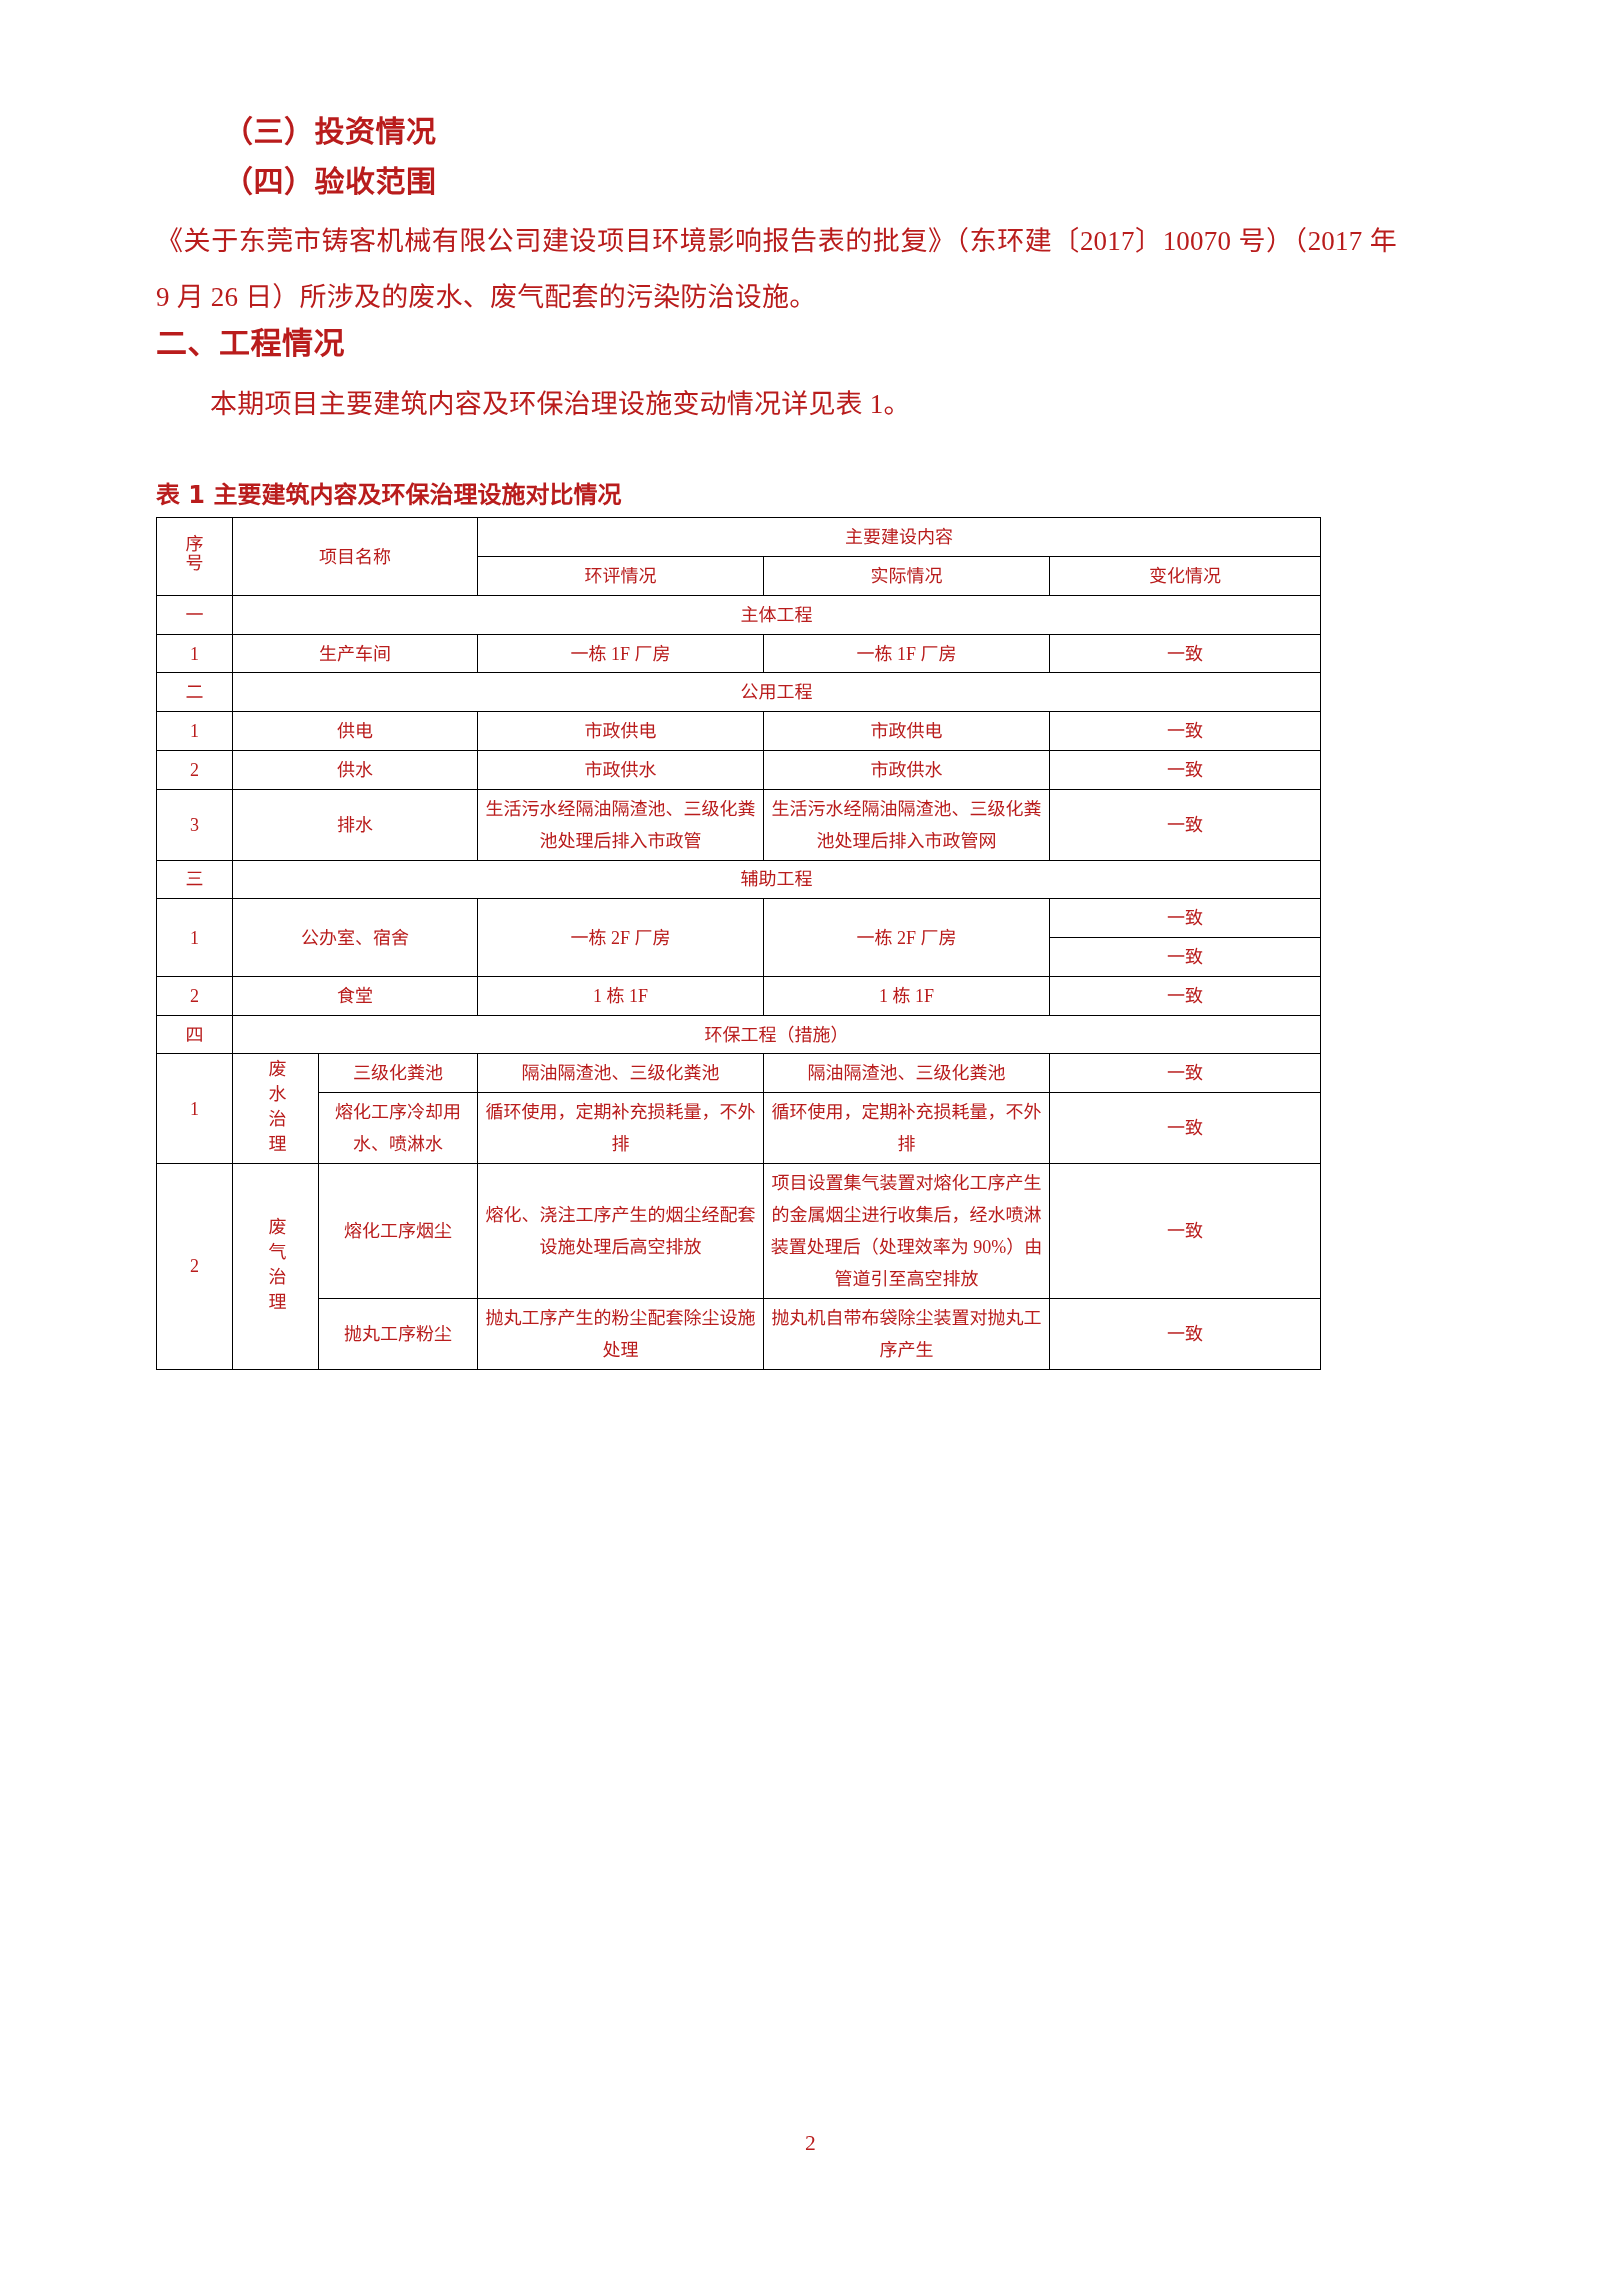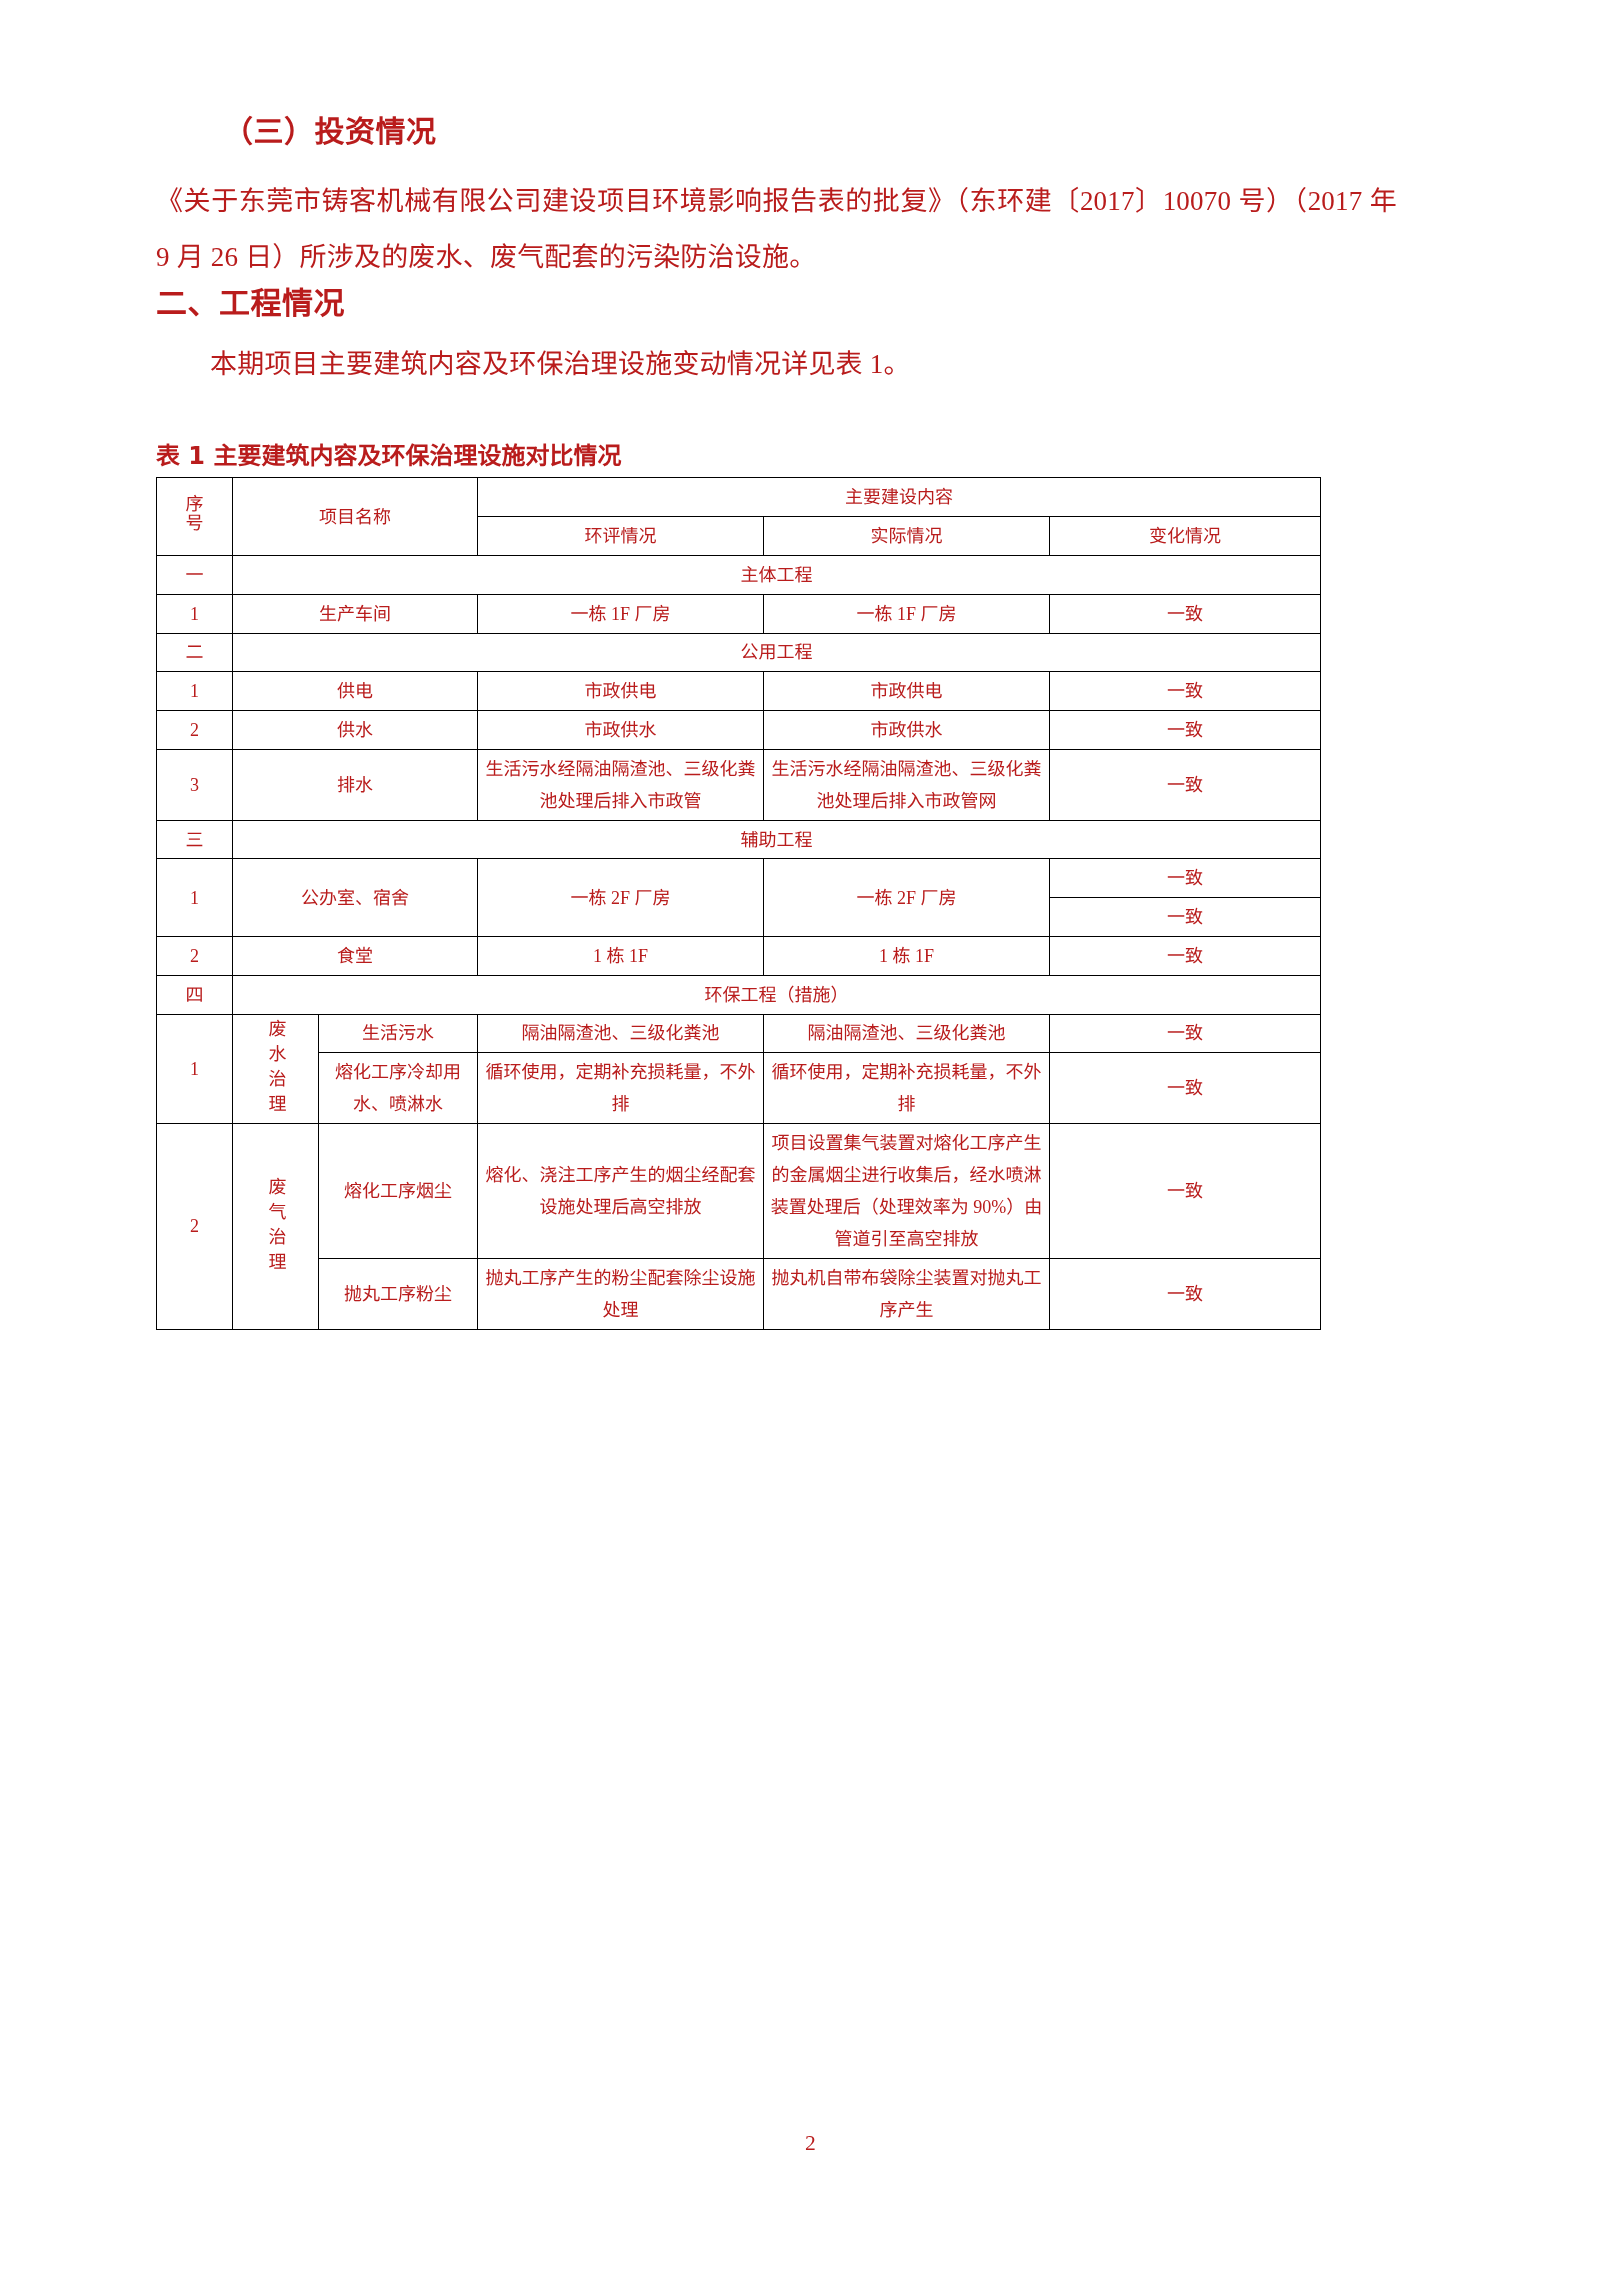--- a/index.html
+++ b/index.html
@@ -109,20 +109,21 @@
 <body>
 
 <div class="page">
   <div class="content">
 
     <h2 class="sec-heading indent">（三）投资情况</h2>
 
     <div class="spacer-sm"></div>
 
 
+    <h2 class="sec-heading indent">（四）验收范围</h2>
 
     <div class="spacer-sm"></div>
 
 
     <p class="body-text hang">《关于东莞市铸客机械有限公司建设项目环境影响报告表的批复》（东环建〔2017〕10070 号）（2017 年 9 月 26 日）所涉及的废水、废气配套的污染防治设施。</p>
 
     <h2 class="sec-heading lvl1">二、工程情况</h2>
 
     <div class="spacer-sm"></div>
 
@@ -218,21 +219,21 @@
         </tr>
 
         <tr>
           <td>四</td>
           <td colspan="5">环保工程（措施）</td>
         </tr>
 
         <tr>
           <td rowspan="2">1</td>
           <td rowspan="2" class="vtext">废水治理</td>
-          <td>生活污水</td>
+          <td>三级化粪池</td>
           <td>隔油隔渣池、三级化粪池</td>
           <td>隔油隔渣池、三级化粪池</td>
           <td>一致</td>
         </tr>
         <tr>
           <td>熔化工序冷却用水、喷淋水</td>
           <td>循环使用，定期补充损耗量，不外排</td>
           <td>循环使用，定期补充损耗量，不外排</td>
           <td>一致</td>
         </tr>

